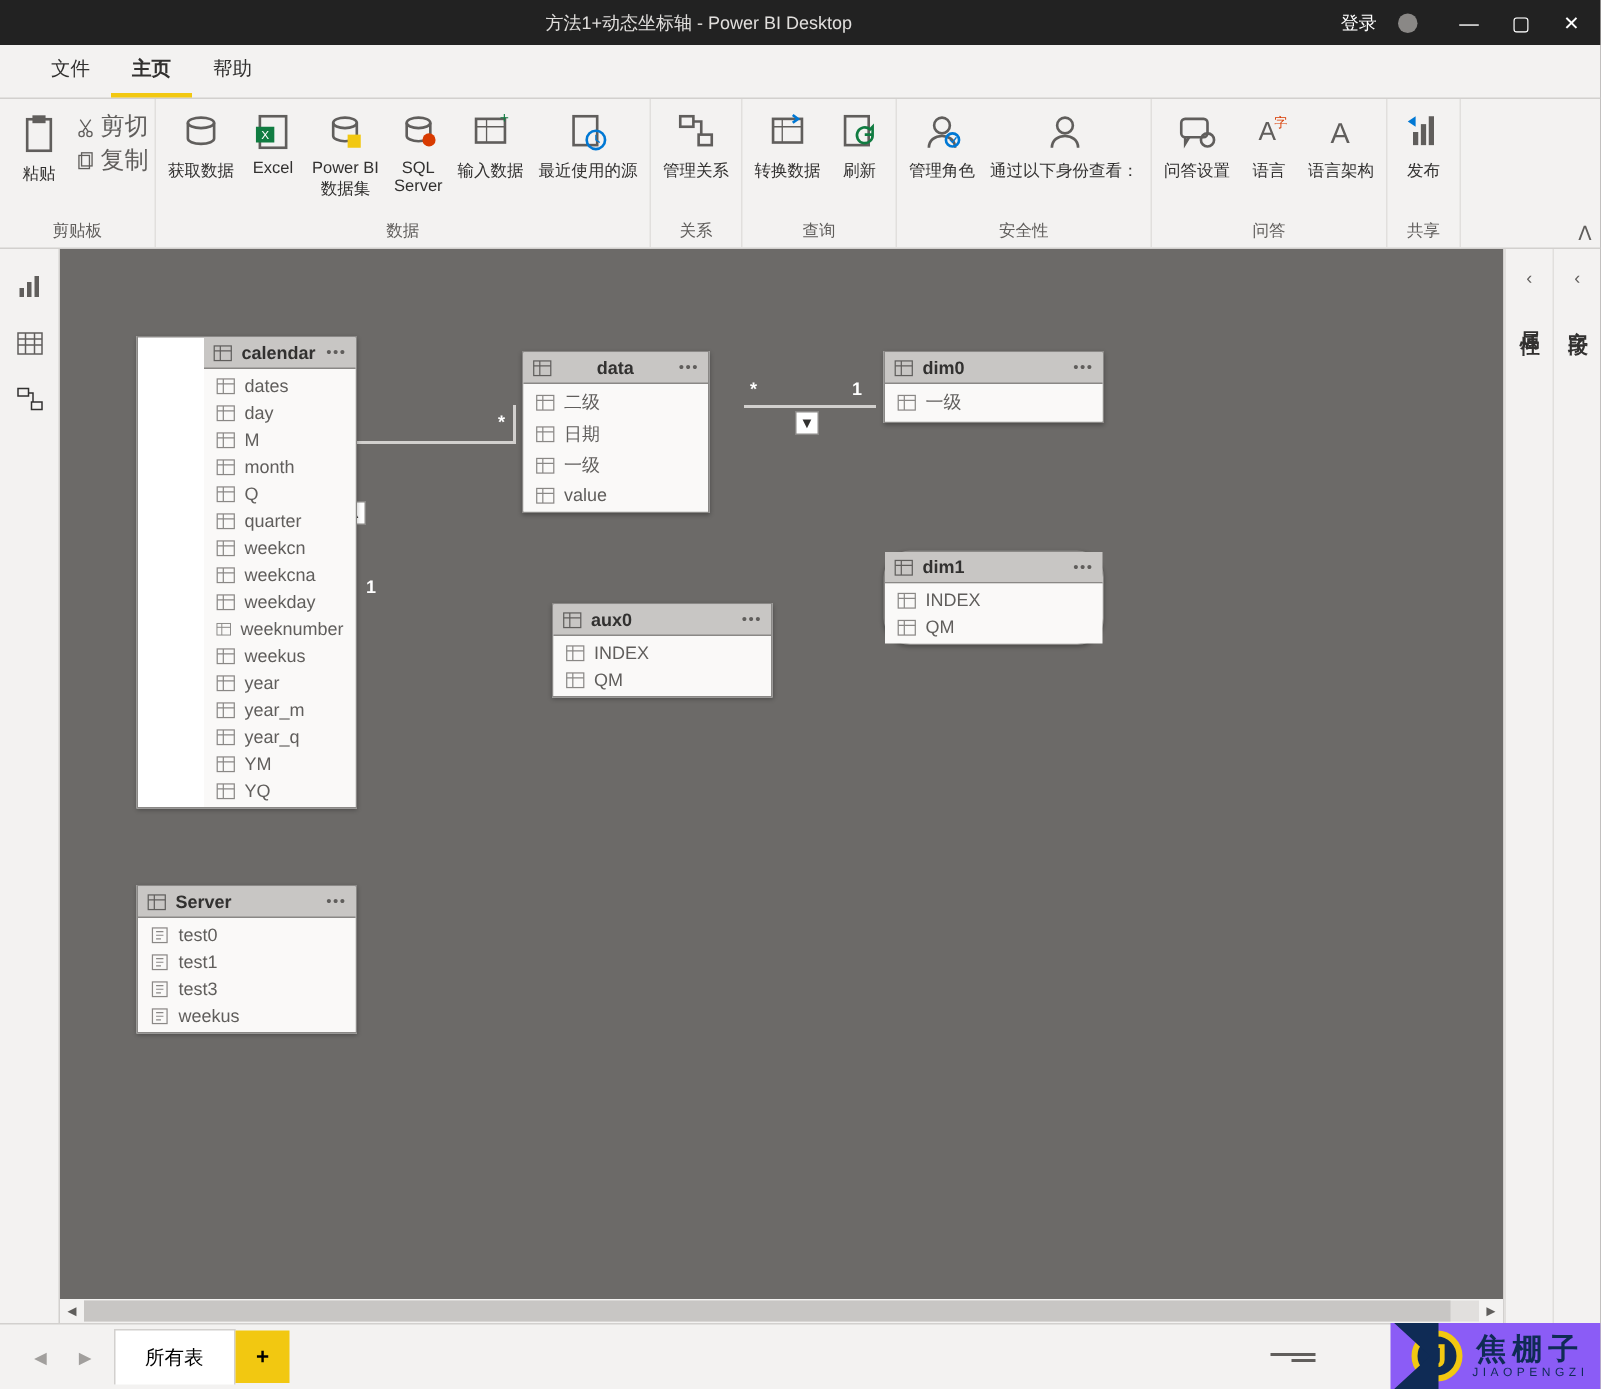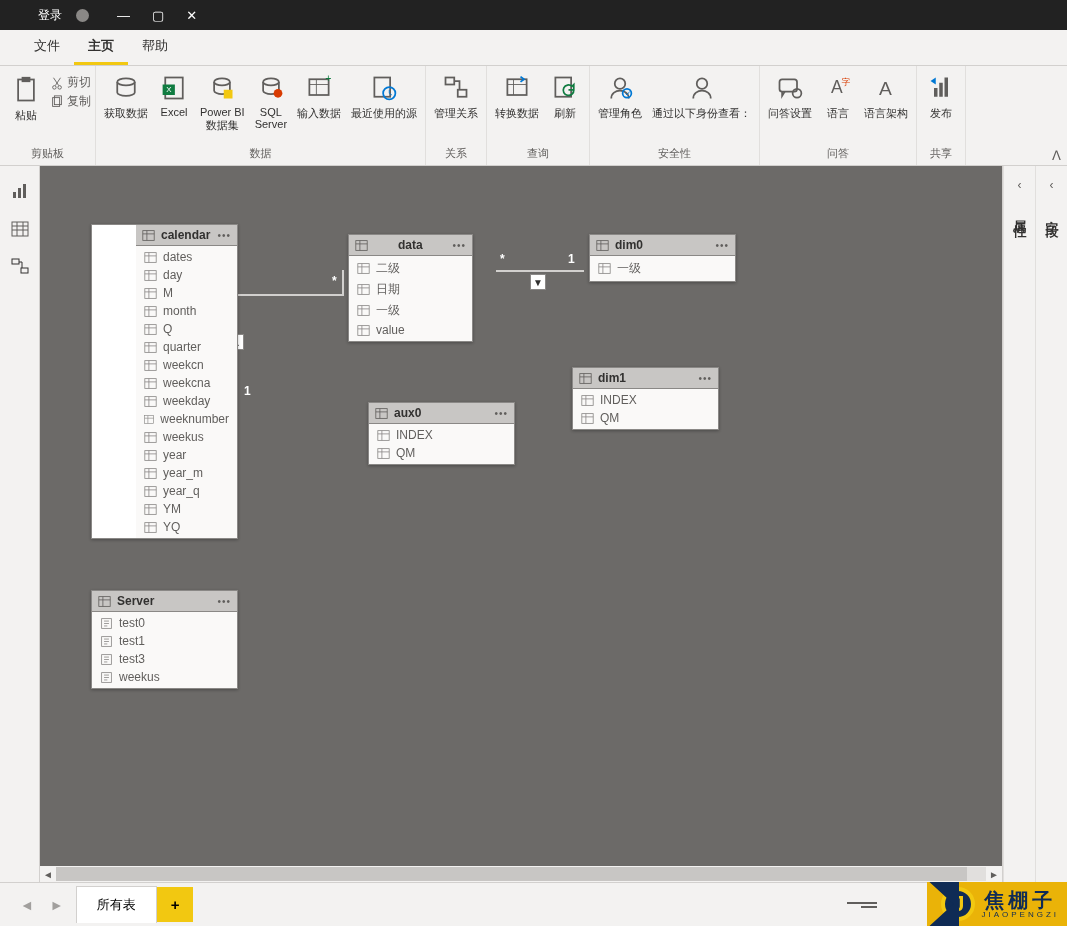--- a/index.html
+++ b/index.html
@@ -24,21 +24,21 @@
 .ribbon { background:#f3f2f1; display:flex; border-bottom:1px solid #d2d0ce; height:100px; position:relative; }
 .rgroup { display:flex; flex-direction:column; align-items:center; border-right:1px solid #e1dfdd; padding:4px 4px 2px; }
 .rgbody { flex:1; display:flex; align-items:flex-start; gap:2px; }
 .rglabel { font-size:11px; color:#605e5c; padding:2px 0; }
 .rbig { display:flex; flex-direction:column; align-items:center; padding:2px 4px; font-size:11px; color:#323130; cursor:pointer; min-width:38px; }
 .ricon { width:32px; height:32px; display:flex; align-items:center; justify-content:center; margin-bottom:2px; }
 .ricon svg { width:28px; height:28px; }
 .collapse-btn { position:absolute; right:6px; bottom:2px; font-size:13px; color:#605e5c; cursor:pointer; }
 
 .clip-left { display:flex; flex-direction:column; align-items:center; padding:2px 2px; }
-.clip-right { display:flex; flex-direction:column; gap:2px; font-size:12px; padding-top:4px; }
+.clip-right { display:flex; flex-direction:column; gap:2px; font-size:16px; padding-top:4px; }
 .clip-right .ln { display:flex; align-items:center; gap:3px; color:#605e5c; cursor:pointer;}
 .clip-right svg { width:14px; height:14px; }
 
 
 .viewrail { position:absolute; left:0; top:166px; bottom:44px; width:40px; background:#f3f2f1; border-right:1px solid #d2d0ce; display:flex; flex-direction:column; align-items:center; gap:20px; padding-top:16px; }
 .viewrail .vbtn { width:18px; height:18px; cursor:pointer; }
 .viewrail .vbtn.active svg { fill:#323130; }
 .viewrail svg { fill:#605e5c; }
 
 
@@ -61,21 +61,21 @@
 .tcard svg { width:13px; height:13px; fill:#8a8886; }
 
 
 .footer { position:absolute; bottom:0; left:0; right:0; height:44px; background:#f3f2f1; border-top:1px solid #d2d0ce; display:flex; align-items:center; }
 .footer .pager { display:flex; gap:4px; padding-left:14px; }
 .footer .pg { color:#a19f9d; padding:4px 6px; font-size:14px; cursor:pointer; }
 .footer .sheet-tab { background:#fff; border:1px solid #d2d0ce; border-bottom:none; padding:9px 20px; font-size:13px; margin-left:6px; cursor:pointer; }
 .footer .addtab { background:#f2c811; padding:9px 14px; font-size:15px; font-weight:700; cursor:pointer; }
 .footer .select-line { margin-left:auto; width:40px; margin-right:190px; display:flex; flex-direction:column; align-items:flex-end; color:#605e5c; }
 
-.watermark { position:absolute; right:0; bottom:0; height:44px; display:flex; align-items:center; background:#eab308; padding:0 8px 0 2px; z-index:10;}
+.watermark { position:absolute; right:0; bottom:0; height:44px; display:flex; align-items:center; background:#8b5cf6; padding:0 8px 0 2px; z-index:10;}
 .watermark .jicon { background:#0f2b55; color:#f2c811; width:34px; height:34px; border-radius:50%; display:flex; align-items:center; justify-content:center; font-size:22px; font-weight:700; margin-left:-18px; border:4px solid #f2c811;}
 .watermark .wm-txt { color:#0f2b55; margin-left:6px; display:flex; flex-direction:column; align-items:center;}
 .watermark .wm-txt .big { font-size:20px; font-weight:700; letter-spacing:4px; line-height:1;}
 .watermark .wm-txt .sm { font-size:8px; letter-spacing:3px;}
 .wm-notch { width:30px; height:44px; background:#0f2b55; clip-path:polygon(0 0,100% 0,100% 100%,0 100%,80% 50%);}
 
 
 .conn { position:absolute; background:#d2d0ce; }
 .conn-lbl { position:absolute; color:#fff; font-size:12px; font-weight:600; }
 .arrowbox { position:absolute; width:16px; height:16px; background:#fff; border:1px solid #8a8886; display:flex; align-items:center; justify-content:center; font-size:10px; color:#323130;}
@@ -93,20 +93,21 @@
     <span><svg viewBox="0 0 16 16">
           <path d="M2 2h9l3 3v9H2zM4 3v4h7V3zM9 4h1v2H9z"></path>
         </svg></span>
     <span><svg viewBox="0 0 16 16">
           <path d="M6 3L2 7l4 4V8c3 0 6 1 7 4 0-5-3-8-7-8z"></path>
         </svg></span>
     <span><svg viewBox="0 0 16 16">
           <path d="M10 3l4 4-4 4V8c-3 0-6 1-7 4 0-5 3-8 7-8z"></path>
         </svg></span>
   </div>
+  <div class="tb-title">方法1+动态坐标轴 - Power BI Desktop</div>
   <div class="tb-right">
     <span>登录</span>
     <span class="login-dot"></span>
     <div class="tb-win-btns">
       <span>—</span>
       <span>▢</span>
       <span>✕</span>
     </div>
   </div>
 </div>
@@ -549,21 +550,21 @@
           <div class="fld">
             <svg viewBox="0 0 16 16">
               <rect x="1" y="2" width="14" height="12" fill="none" stroke="#8a8886"></rect>
               <path d="M1 6h14M6 2v12" stroke="#8a8886"></path>
             </svg>
             <span>一级</span>
           </div>
         </div>
     </div>
 
-    <div class="tcard" style="left:532px; top:201px; width:147px;">
+    <div class="tcard" style="left:549px; top:201px; width:147px;border-radius:18px;">
       <div class="thead">
           <svg viewBox="0 0 16 16">
             <rect x="1" y="2" width="14" height="12" fill="none" stroke="#605e5c"></rect>
             <path d="M1 6h14M6 2v12" stroke="#605e5c"></path>
           </svg>
           <span class="tnm">dim1</span>
           <span class="tdots">•••</span>
         </div>
       <div class="tbody">
           <div class="fld">

